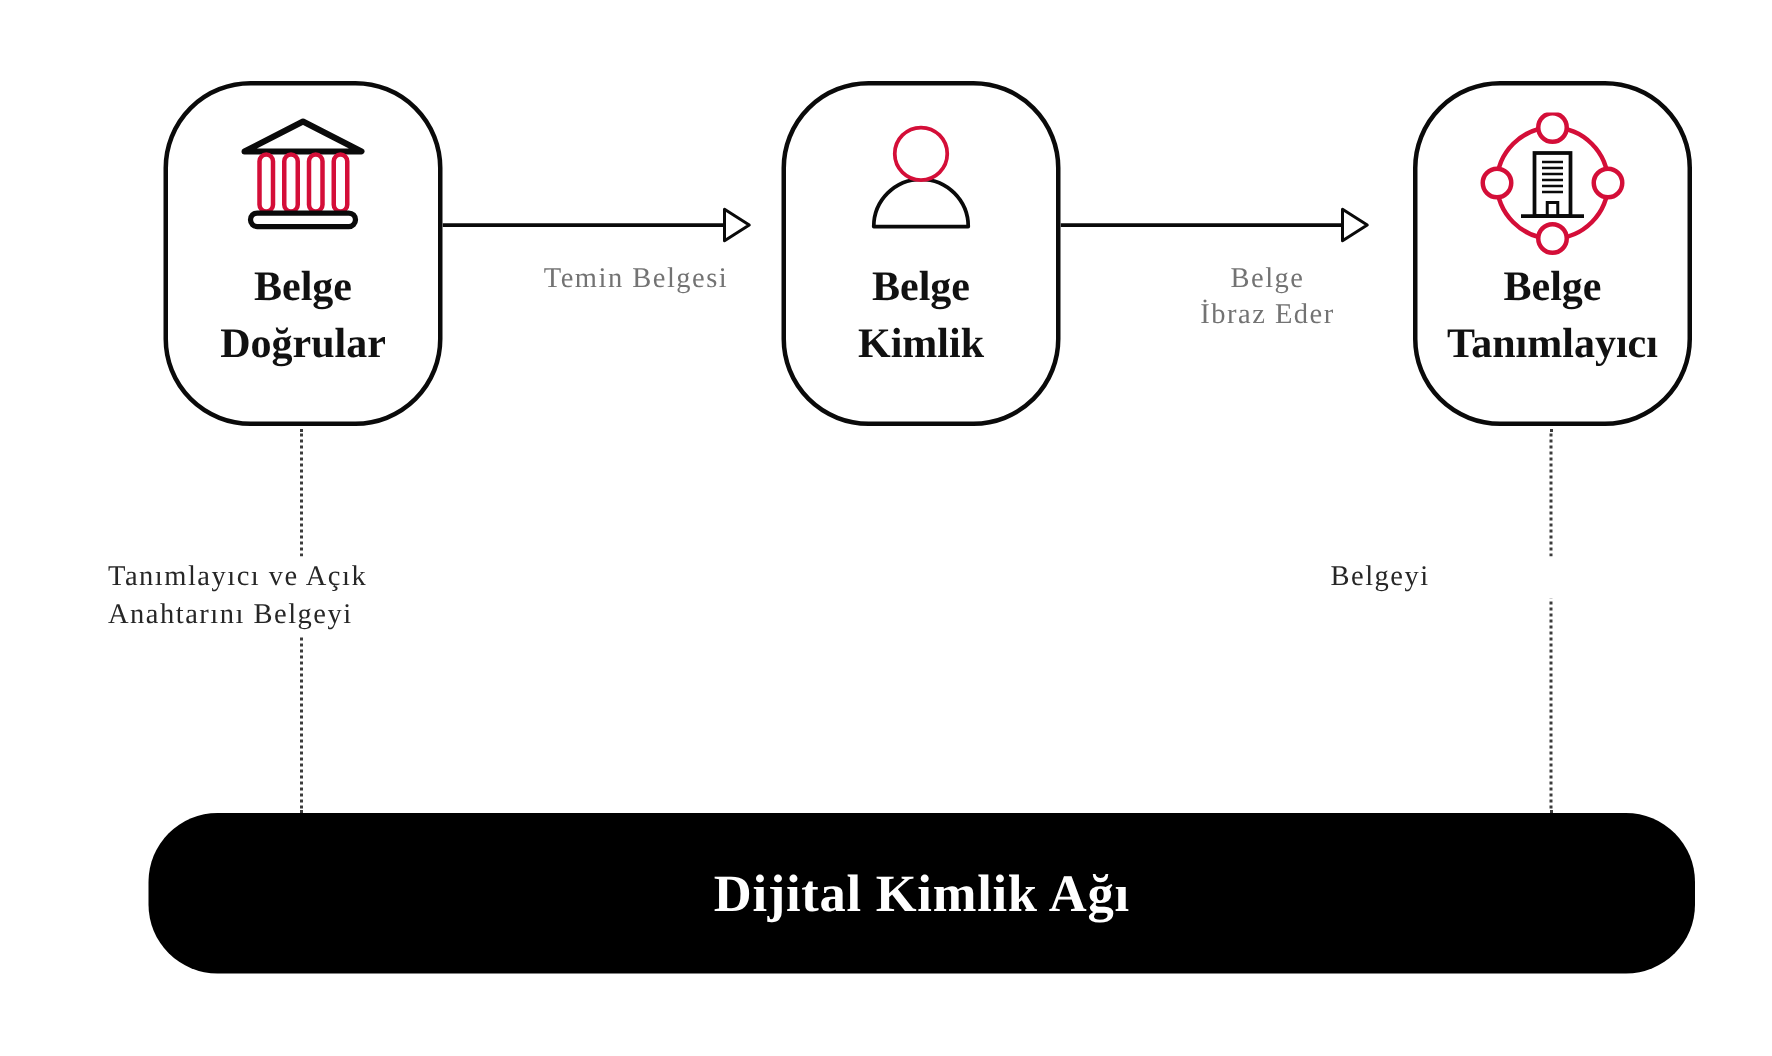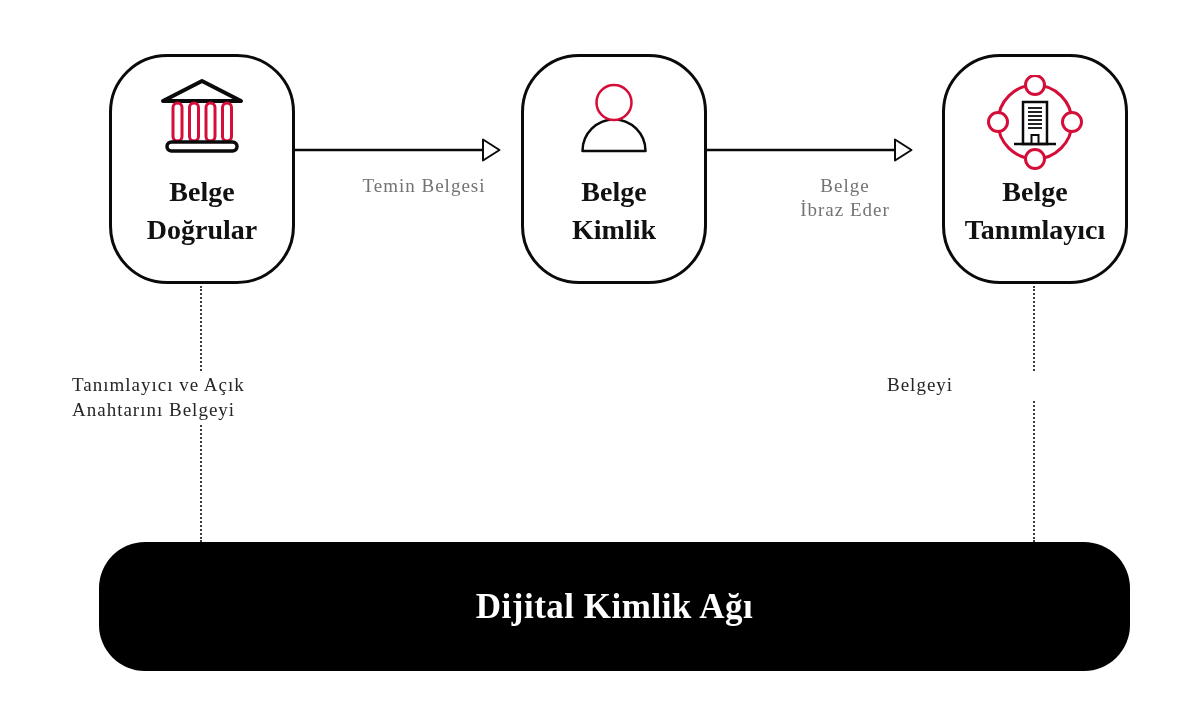--- a/index.html
+++ b/index.html
@@ -55,21 +55,21 @@
     position:absolute;top:371px;
     text-align:left;
     font-size:19px;font-weight:400;color:#262626;
     line-height:25px;letter-spacing:1px;
     background:#ffffff;padding:1px 0 2px 0;
   }
   .annotation span{display:block;}
   
   .network-bar{
     position:absolute;
-    left:99px;top:542px;width:1031px;height:129px;
+    left:99px;top:542px;width:1031px;height:107px;
     background:var(--bar-background,#000);
     border-radius:46px;
     display:flex;align-items:center;justify-content:center;
   }
   .network-bar-label{
     color:var(--bar-text,#fff);
     font-size:35px;font-weight:bold;letter-spacing:0.5px;
   }
   .ink-stroke{stroke:var(--ink,#0a0a0a);}
   .red-stroke{stroke:var(--accent-red,#d40e38);}

